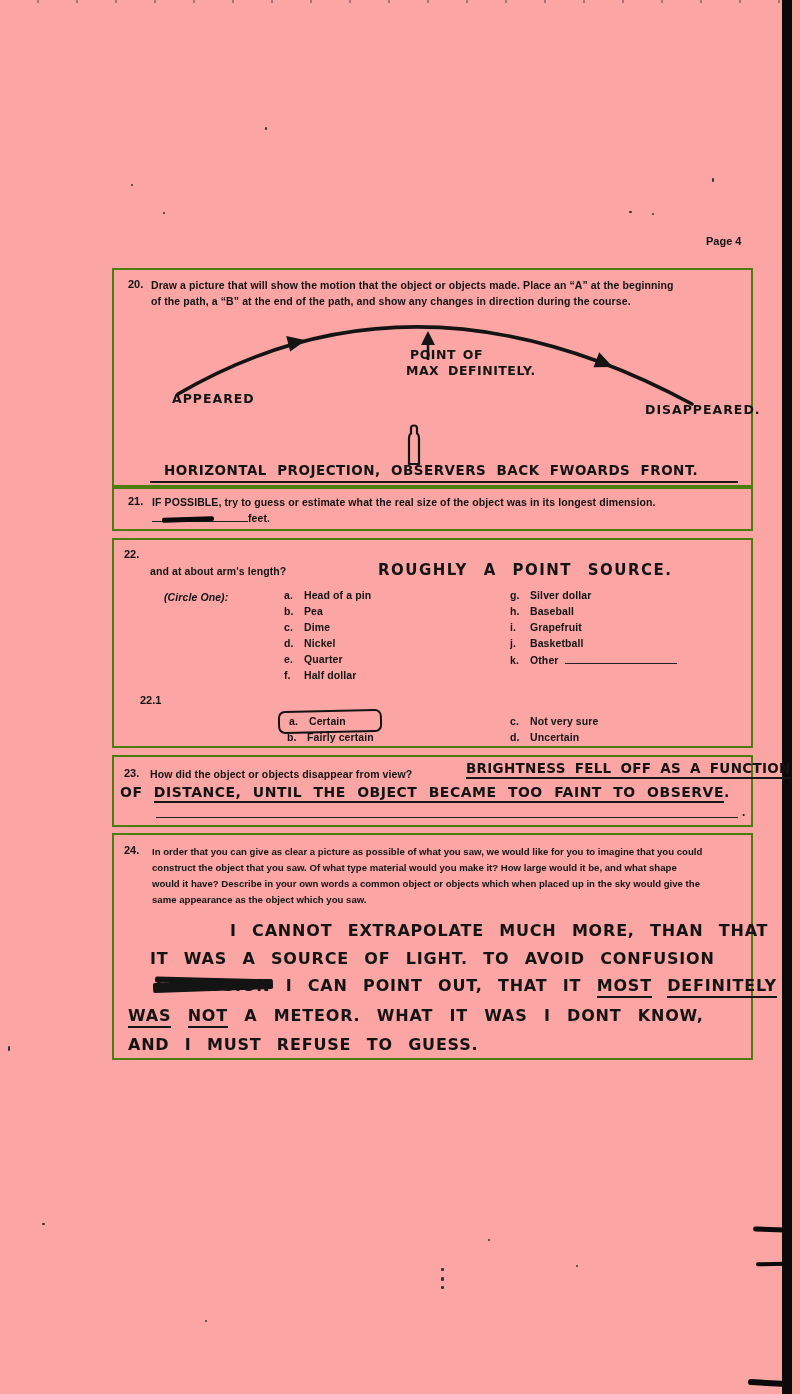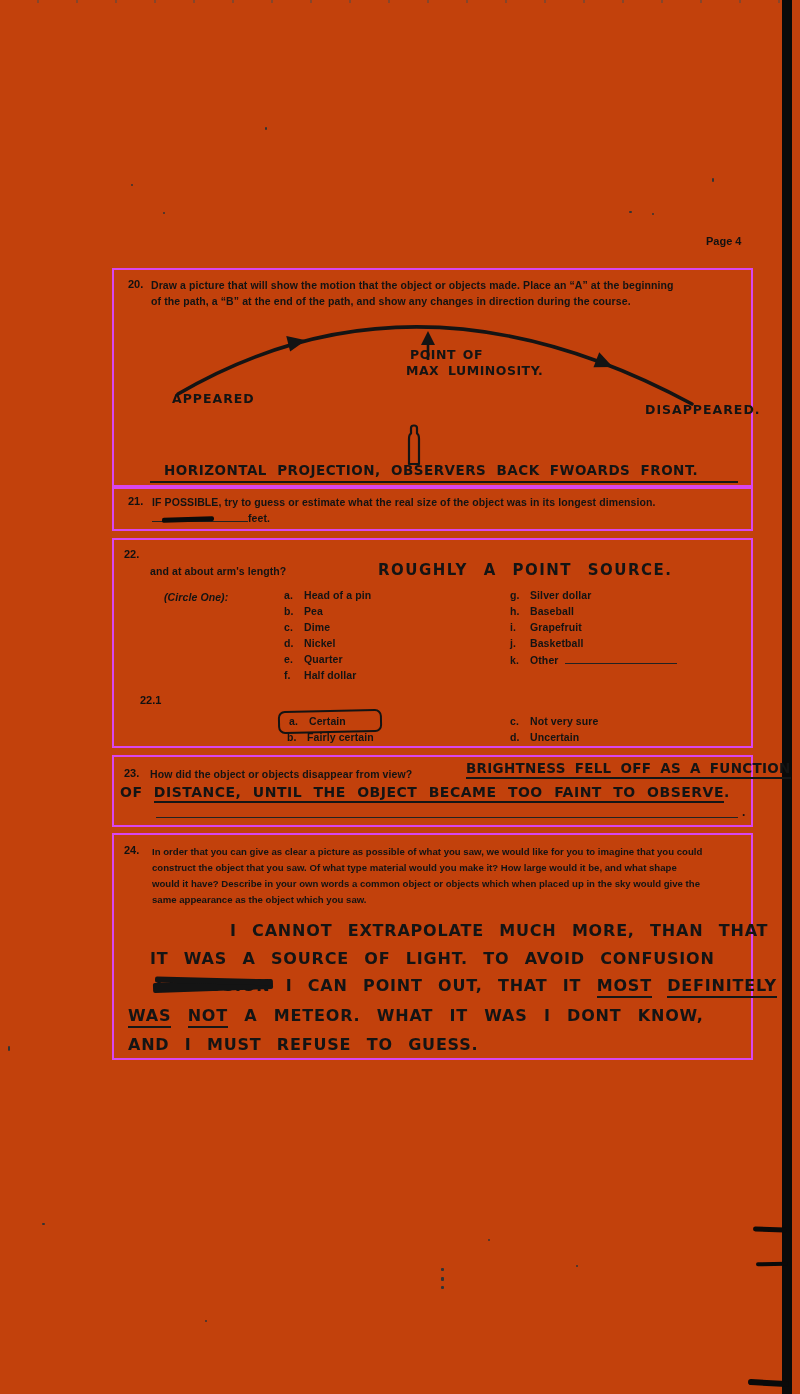--- a/index.html
+++ b/index.html
@@ -1,28 +1,28 @@
 <!DOCTYPE html>
 <html><head>
 <meta charset="utf-8">
 <style>
   html,body{margin:0;padding:0;background:#e8e8e4;}
   .page{
     position:relative;width:800px;height:1394px;margin:0 auto;
-    background:#c2410c;overflow:hidden;
+    background:#fca5a5;overflow:hidden;
     font-family:"Liberation Sans",sans-serif;color:#151515;
   }
   .abs{position:absolute;}
   
   .pt{font-weight:700;font-size:10.5px;line-height:15px;color:#131313;white-space:nowrap;letter-spacing:.1px;}
   .pt-sm{font-weight:700;font-size:9.6px;line-height:16px;color:#131313;white-space:nowrap;}
   .italic{font-style:italic;}
   .qnum{font-weight:700;font-size:11px;color:#111;}
   
-  .qbox{position:absolute;left:112px;width:641px;border:2px solid #d946ef;box-sizing:border-box;background:transparent;}
+  .qbox{position:absolute;left:112px;width:641px;border:2px solid #4d7c0f;box-sizing:border-box;background:transparent;}
   
   .hw{font-family:"DejaVu Sans",sans-serif;font-weight:700;color:#141414;white-space:nowrap;}
   .hw-u{border-bottom:2px solid #161616;padding-bottom:1px;}
   .scribble{position:relative;display:inline-block;}
   .scribble::before{content:"";position:absolute;left:-3px;right:-3px;top:28%;height:52%;background:#141414;transform:rotate(-2deg);border-radius:2px;}
   .scribble::after{content:"";position:absolute;left:-1px;right:-2px;top:8%;height:34%;background:#141414;transform:rotate(1.5deg);border-radius:2px;}
   .rule{border-bottom:1.5px solid #222;height:0;}
   .blank{display:inline-block;border-bottom:1.5px solid #222;height:11px;vertical-align:baseline;}
   
   .handbox{border:2.5px solid #131313;border-radius:7px;transform:rotate(-1.2deg);}
@@ -72,21 +72,21 @@
       <g transform="translate(490,54) rotate(21)">
         <path d="M -15 -9 L 3 0 L -15 7 Z" fill="#141414"></path>
       </g>
       <g>
         <line x1="308" y1="48" x2="308" y2="27" stroke="#141414" stroke-width="2.6"></line>
         <path d="M 308 19 L 301 33 L 315 33 Z" fill="#141414"></path>
       </g>
     </svg>
 
     <div class="abs hw" style="left:296px;top:77px;font-size:12.5px;letter-spacing:.5px;word-spacing:2px;">POINT OF</div>
-    <div class="abs hw" style="left:292px;top:93px;font-size:12.5px;letter-spacing:.5px;word-spacing:4px;">MAX LUMINOSITY.</div>
+    <div class="abs hw" style="left:292px;top:93px;font-size:12.5px;letter-spacing:.5px;word-spacing:4px;">MAX DEFINITELY.</div>
     <div class="abs hw" style="left:58px;top:121px;font-size:12.5px;letter-spacing:1px;">APPEARED</div>
     <div class="abs hw" style="left:531px;top:132px;font-size:12.5px;letter-spacing:1px;">DISAPPEARED.</div>
 
     <svg class="abs" style="left:289px;top:154px;" width="22" height="42" viewBox="0 0 22 42">
       <path d="M 6 40 L 6 15 Q 6 10.5 8 9.5 L 8 4 Q 8 1.5 11 1.5 Q 14 1.5 14 4 L 14 9.5 Q 16 10.5 16 15 L 16 40 Z" fill="none" stroke="#141414" stroke-width="2.2" stroke-linejoin="round"></path>
     </svg>
 
     <div class="abs hw" style="left:36px;top:192px;width:588px;font-size:13.5px;letter-spacing:.5px;word-spacing:5px;text-indent:14px;border-bottom:2px solid #161616;padding-bottom:3px;">HORIZONTAL PROJECTION, OBSERVERS BACK FWOARDS FRONT.</div>
   </div>
 

